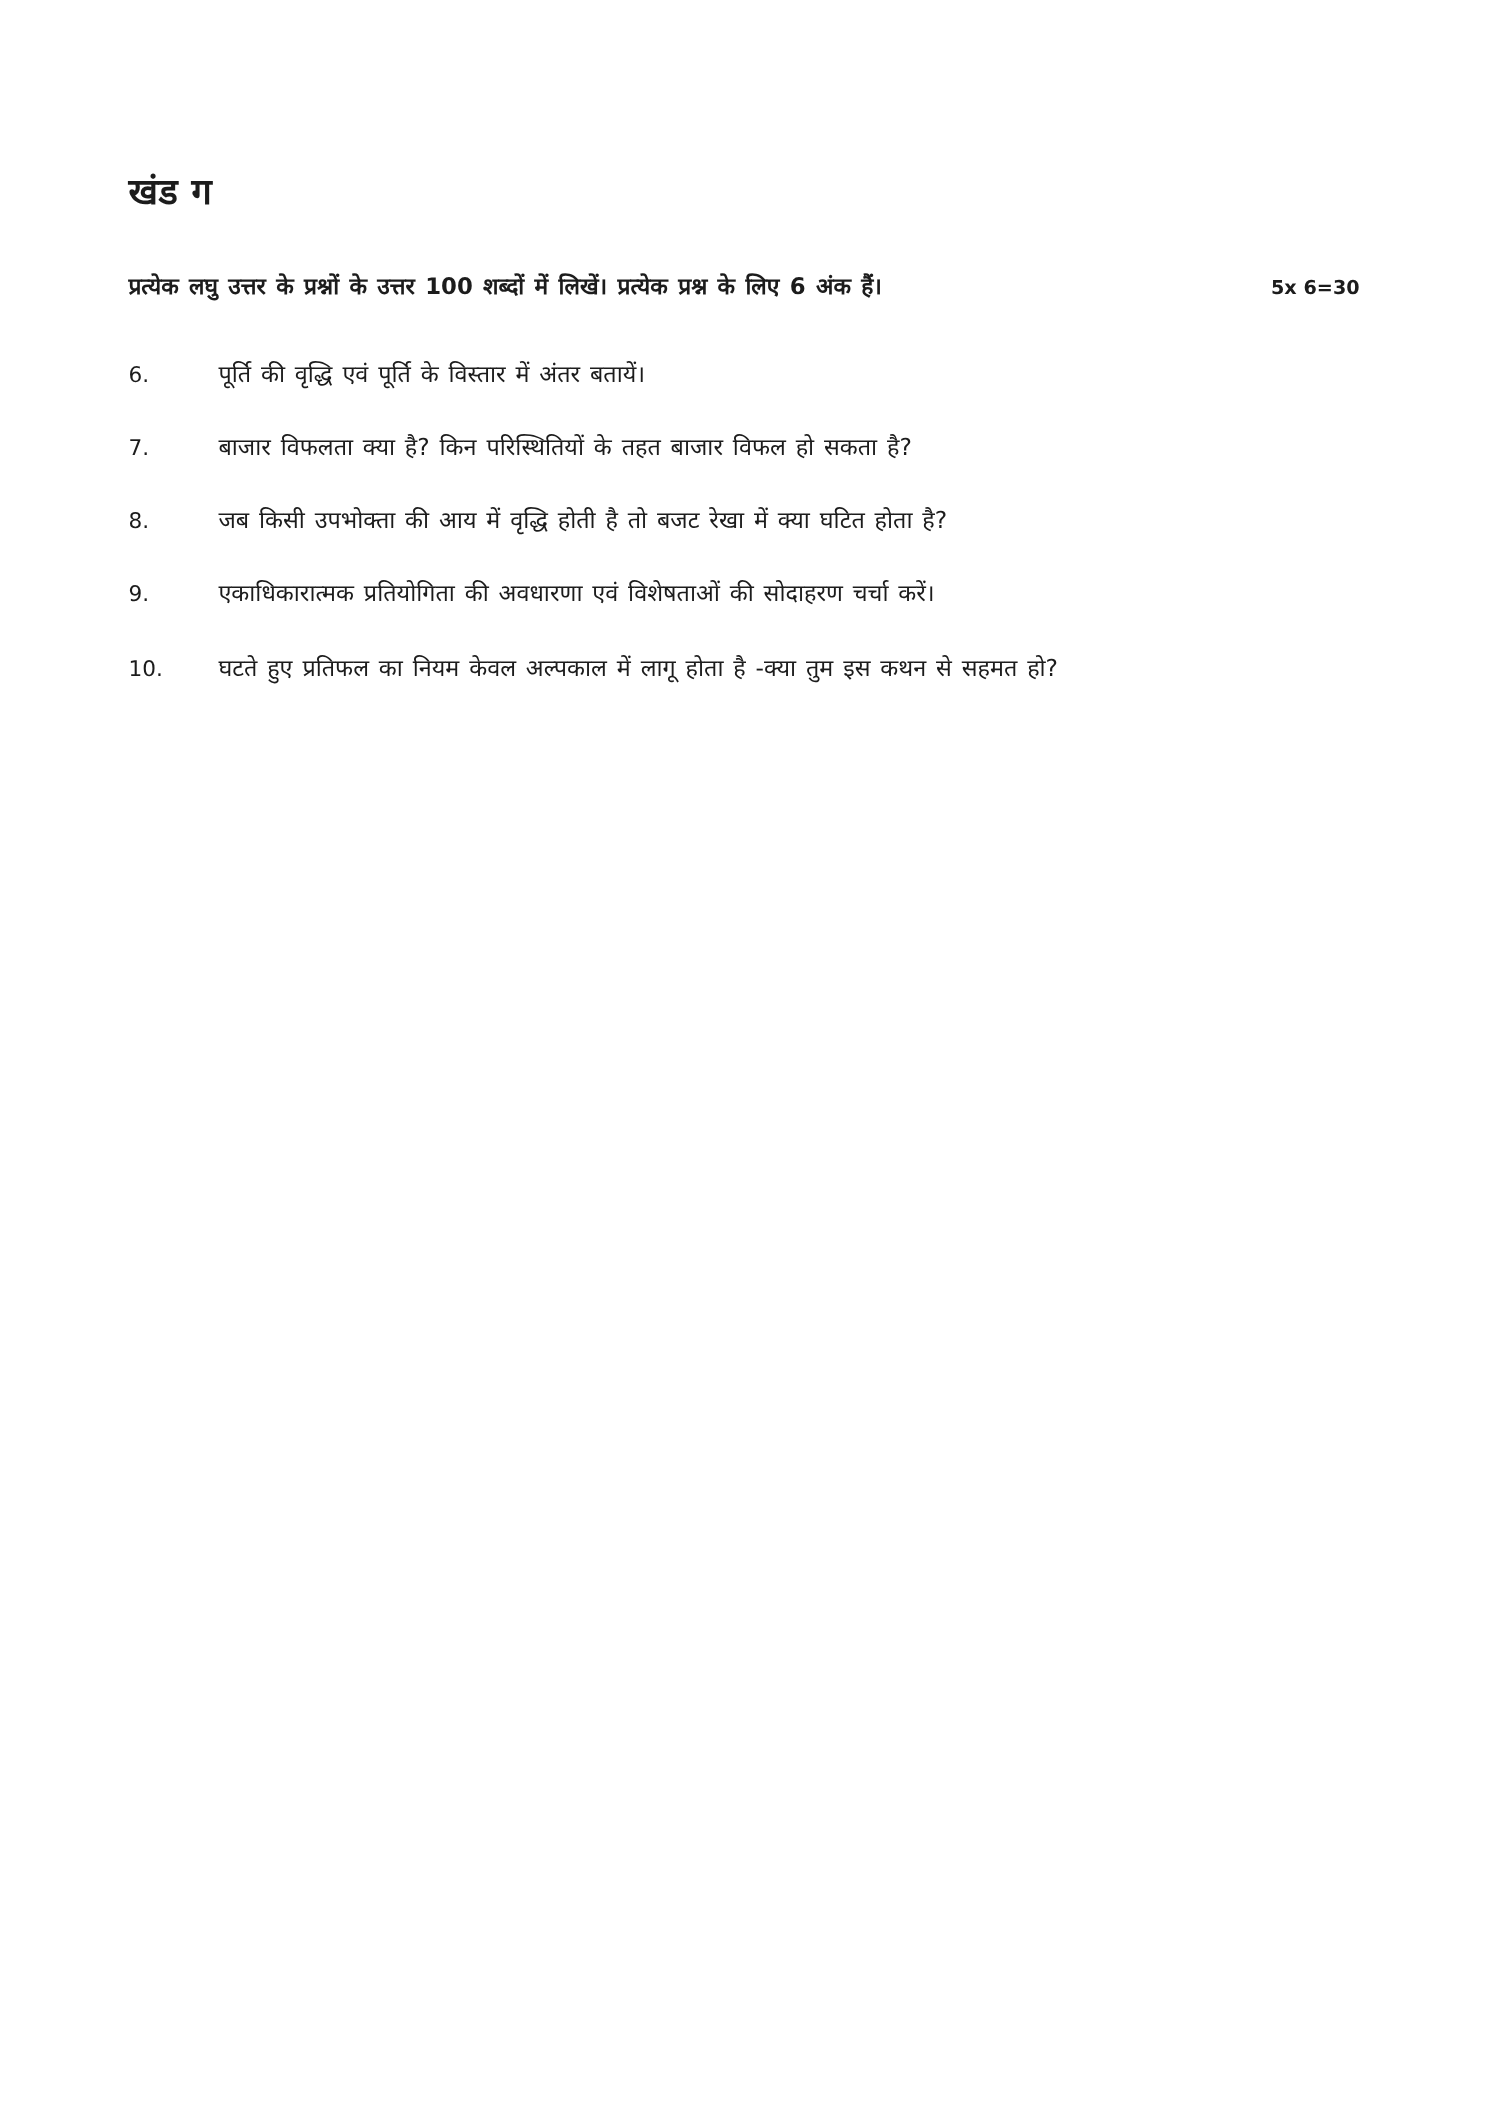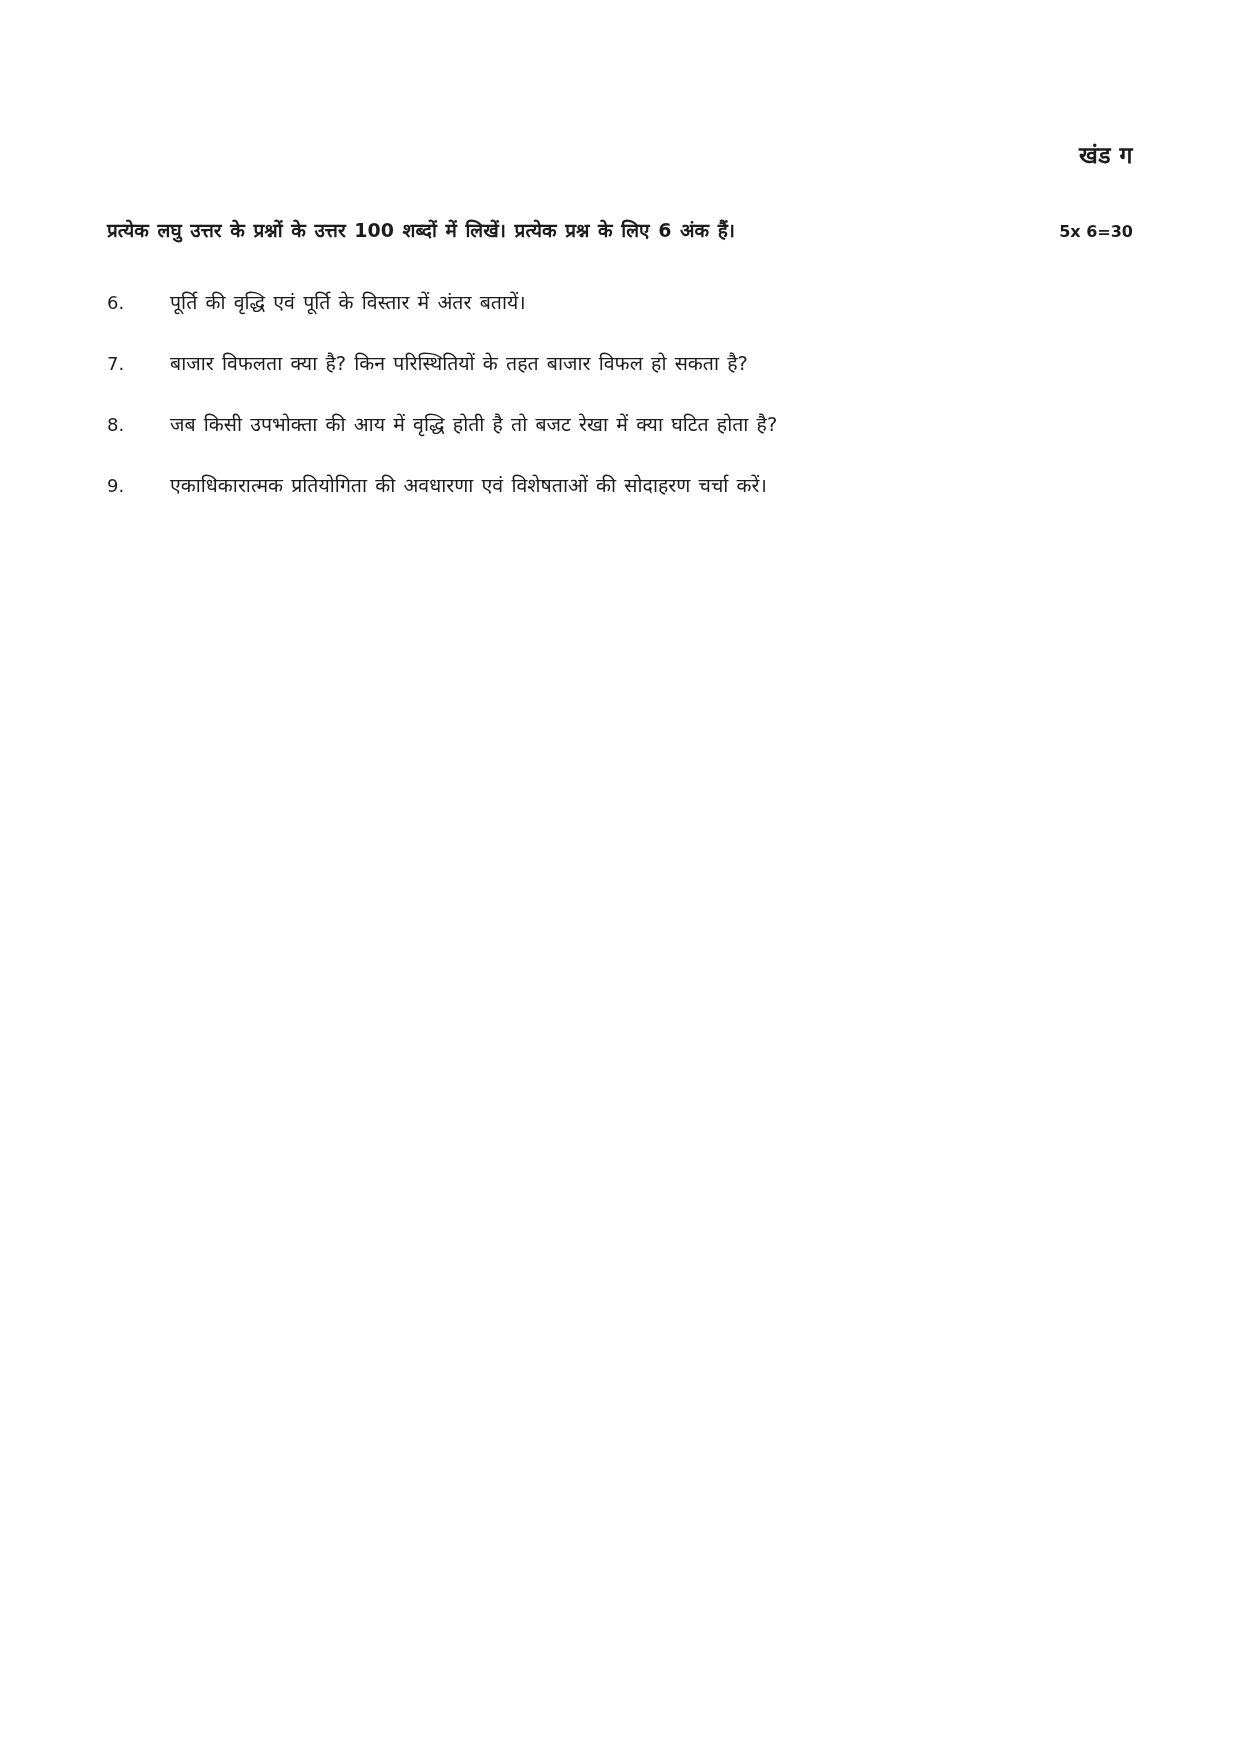--- a/index.html
+++ b/index.html
@@ -12,23 +12,23 @@
       width: 1241px;
       height: 1754px;
       margin: 0 auto;
       background: #ffffff;
       box-sizing: border-box;
       padding: 138px 108px 0 107px;
       font-family: "DejaVu Sans", "Liberation Sans", sans-serif;
       color: #1c1c1c;
     }
     .section-title {
-      text-align: right;
+      text-align: left;
       font-weight: bold;
-      font-size: 23px;
+      font-size: 30px;
       letter-spacing: 0.5px;
       margin: 0 0 46px 0;
     }
     .instruction-row {
       display: flex;
       justify-content: flex-start;
       align-items: baseline;
       font-weight: bold;
       font-size: 19px;
       margin-bottom: 44px;
@@ -55,20 +55,21 @@
       line-height: 1.45;
       margin-bottom: 33px;
       word-spacing: 2px;
     }
     .question-number {
       flex: 0 0 63px;
       font-size: 18px;
     }
     .question-text {
       flex: 1 1 auto;
+      margin-left: 12px;
     }
   </style>
 </head>
 <body>
 
 <div class="page">
 
   <h1 class="section-title">खंड ग</h1>
 
   <div class="instruction-row">
@@ -91,16 +92,20 @@
     <div class="question-row">
       <div class="question-number">8.</div>
       <div class="question-text">जब किसी उपभोक्ता की आय में वृद्धि होती है तो बजट रेखा में क्या घटित होता है?</div>
     </div>
 
     <div class="question-row">
       <div class="question-number">9.</div>
       <div class="question-text">एकाधिकारात्मक प्रतियोगिता की अवधारणा एवं विशेषताओं की सोदाहरण चर्चा करें।</div>
     </div>
 
+    <div class="question-row">
+      <div class="question-number">10.</div>
+      <div class="question-text">घटते हुए प्रतिफल का नियम केवल अल्पकाल में लागू होता है -क्या तुम इस कथन से सहमत हो?</div>
+    </div>
 
   </div>
 
 </div>
 
 </body></html>

